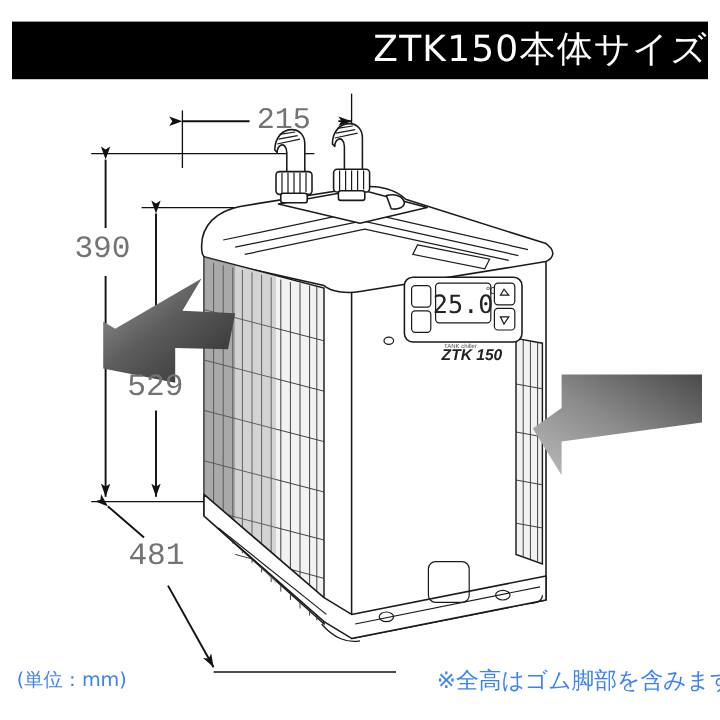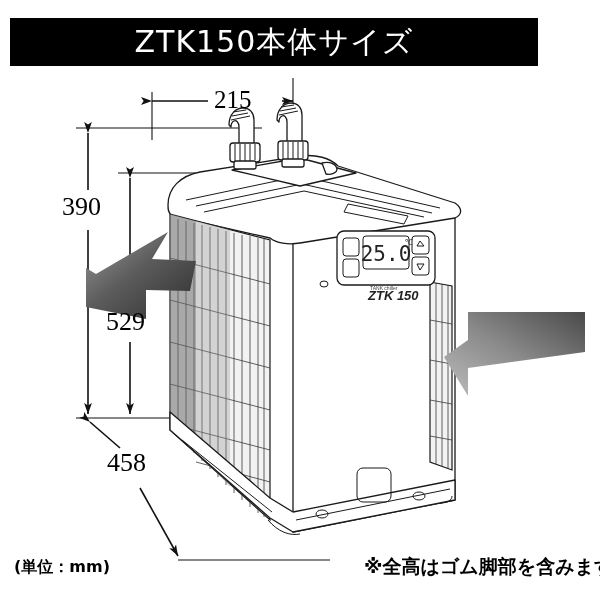--- a/index.html
+++ b/index.html
@@ -2,36 +2,36 @@
 <html><head>
 <meta charset="utf-8">
 <style>
   html,body{margin:0;padding:0;background:#fff;}
   body{width:600px;height:600px;position:relative;overflow:hidden;
        font-family:"Liberation Sans","DejaVu Sans",sans-serif;}
 
   #stage{position:absolute;left:0;top:0;width:600px;height:600px;background:#ffffff;}
 
   
-  .banner{position:absolute;left:10px;top:18px;width:528px;height:48px;
-          background:#000000;display:flex;align-items:center;justify-content:center;}
+  .banner{position:absolute;left:10px;top:18px;width:580px;height:48px;
+          background:#000000;display:flex;align-items:center;justify-content:flex-end;}
   .banner-text{color:#ffffff;font-size:30px;letter-spacing:1px;line-height:1;
                font-family:"DejaVu Sans","Liberation Sans",sans-serif;white-space:nowrap;}
 
   
-  .dimlabel{position:absolute;font-size:26px;color:#000000;white-space:nowrap;
-            font-family:Liberation Serif, serif;}
+  .dimlabel{position:absolute;font-size:26px;color:#737373;white-space:nowrap;
+            font-family:Liberation Mono, monospace;}
   .lbl-215{left:214px;top:86px;font-size:25px;}
   .lbl-350{left:62px;top:192px;}
   .lbl-315{left:106px;top:307px;}
   .lbl-361{left:107px;top:448px;}
 
   
-  .note{position:absolute;color:#000000;white-space:nowrap;
-        font-family:"DejaVu Sans","Liberation Sans",sans-serif;font-weight:bold;}
+  .note{position:absolute;color:#3b82f6;white-space:nowrap;
+        font-family:"DejaVu Sans","Liberation Sans",sans-serif;}
   .note-unit{left:14px;top:557px;font-size:16px;}
   .note-foot{left:364px;top:554px;font-size:19px;}
 
   svg{position:absolute;left:0;top:0;}
   .ln{stroke:#111;fill:none;}
   .thin{stroke-width:1.1;}
   .med{stroke-width:1.6;}
   .body-ln{stroke:#1a1a1a;stroke-width:1.3;fill:#ffffff;stroke-linejoin:round;}
   .body-ln2{stroke:#1a1a1a;stroke-width:1.0;fill:none;}
   .fin{stroke:#3a3a3a;stroke-width:0.8;fill:none;}
@@ -237,18 +237,18 @@
 
     <g>
       <path d="M468,340 L468,312 L585,312 L585,352 L468,368 L468,396 L444,357 Z" fill="url(#gradRight)"></path>
     </g>
 
   </svg>
 
   <div class="dimlabel lbl-215">215</div>
   <div class="dimlabel lbl-350">390</div>
   <div class="dimlabel lbl-315">529</div>
-  <div class="dimlabel lbl-361">458</div>
+  <div class="dimlabel lbl-361">481</div>
 
   <div class="note note-unit">(単位：mm)</div>
   <div class="note note-foot">※全高はゴム脚部を含みます</div>
 
 </div>
 
 </body></html>

